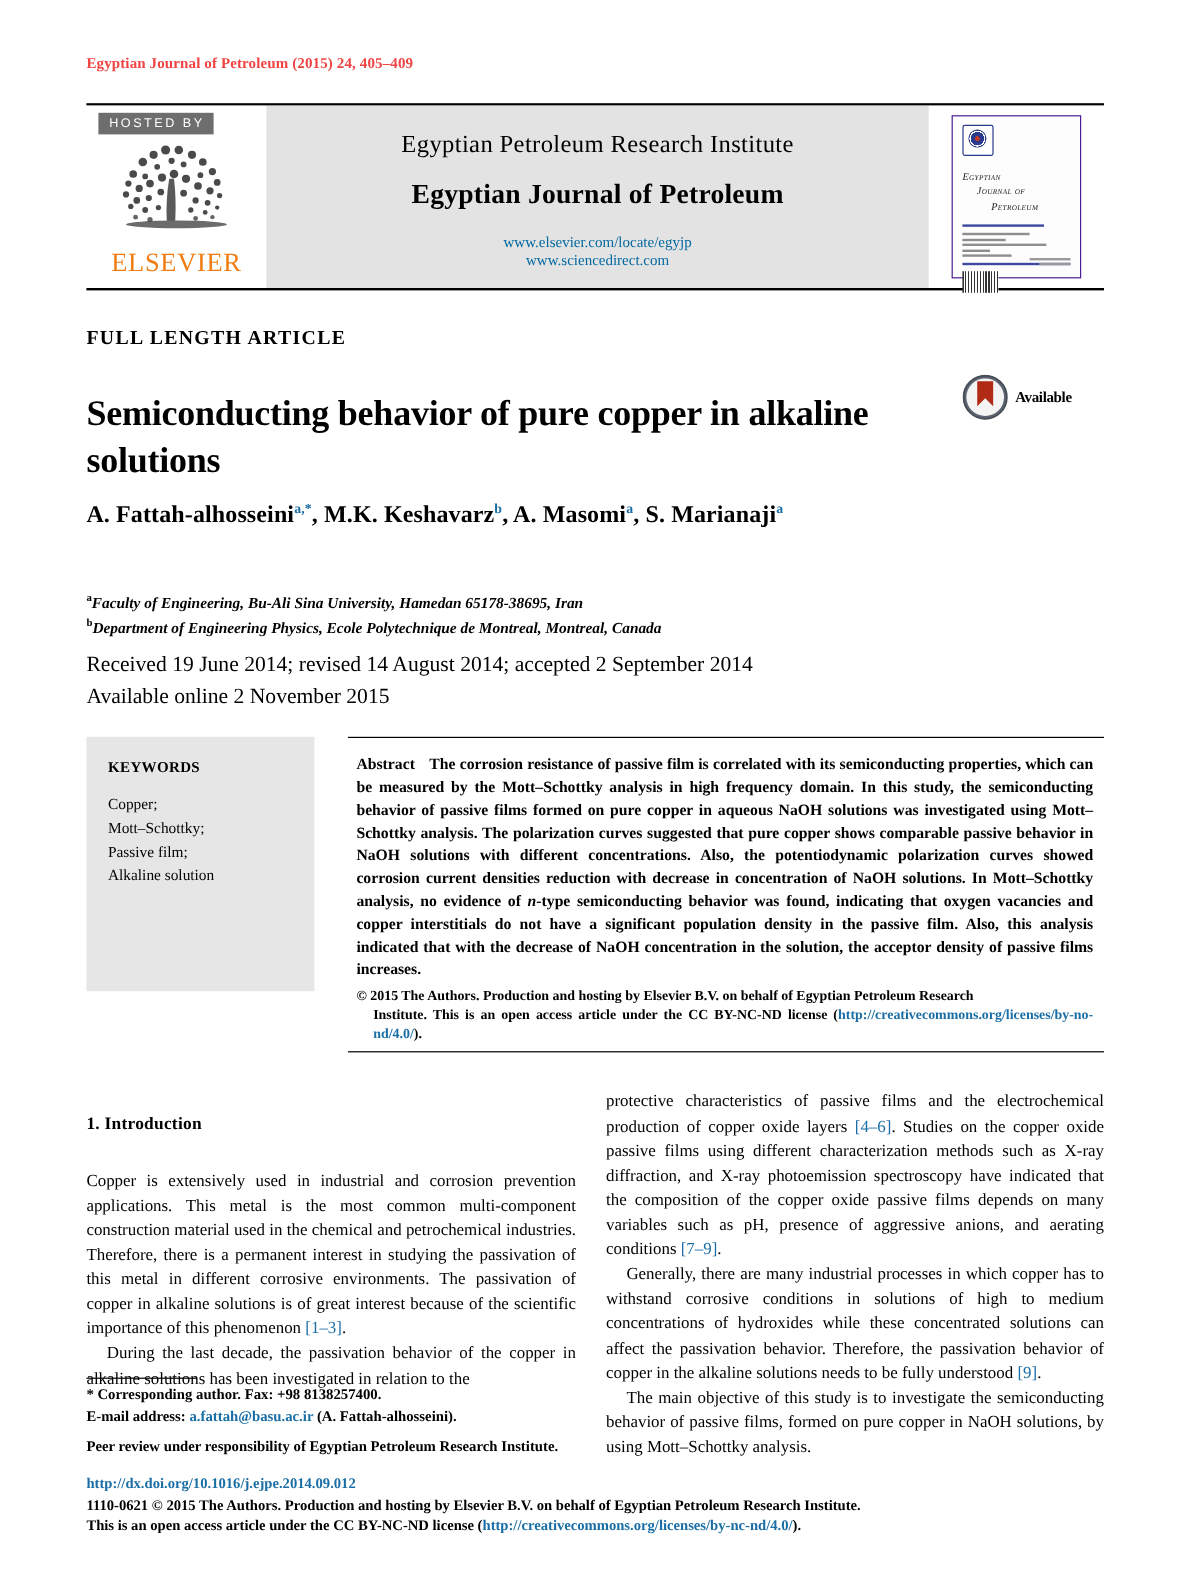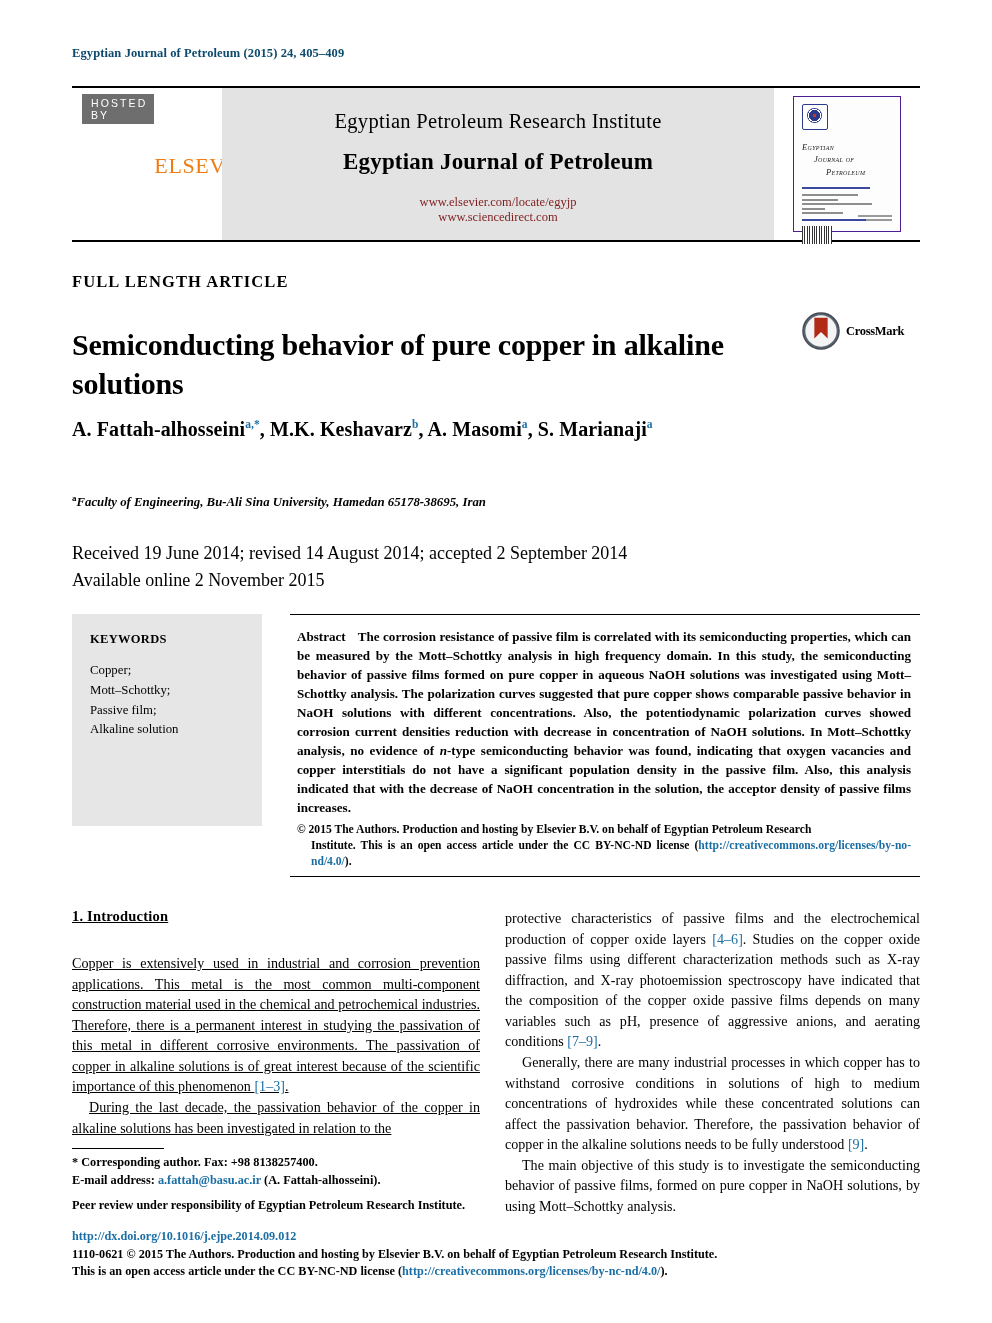--- a/index.html
+++ b/index.html
@@ -21,21 +21,21 @@
     height: 1323px;
     padding: 0;
   }
 
   
   .running-head {
     position: absolute;
     left: 72px;
     top: 46px;
     font-size: 12.5px;
-    color: #0c4a6e;
+    color: #ef4444;
     font-weight: bold;
     letter-spacing: 0.1px;
   }
 
   
   .masthead {
     position: absolute;
     left: 72px;
     top: 86px;
     width: 848px;
@@ -45,21 +45,21 @@
     box-sizing: border-box;
     display: flex;
     align-items: stretch;
   }
   .mast-left {
     width: 150px;
     flex: none;
     padding: 6px 8px 4px 8px;
     box-sizing: border-box;
     display: flex;
-    flex-direction: row;
+    flex-direction: column;
     align-items: center;
     background: #fff;
   }
   .hosted-by {
     background: #6e6e6e;
     color: #ffffff;
     font-family: "Liberation Sans", sans-serif;
     font-size: 10.5px;
     letter-spacing: 2.1px;
     padding: 3px 7px 3px 9px;
@@ -99,21 +99,21 @@
     font-weight: bold;
     margin-top: 16px;
     letter-spacing: 0.2px;
   }
   .mast-links {
     margin-top: 20px;
     text-align: center;
     line-height: 1.18;
   }
   .mast-links a {
-    color: #7f1d1d;
+    color: #0369a1;
     font-size: 12.5px;
     text-decoration: none;
     display: block;
   }
   .mast-right {
     width: 146px;
     flex: none;
     background: #fff;
     display: flex;
     align-items: center;
@@ -343,23 +343,22 @@
     display: block;
     padding-left: 14px;
     text-align: justify;
   }
   a.lnk { color: #1a6ea5; text-decoration: none; }
 
   
   .col-left {
     position: absolute;
     left: 72px;
-    top: 908px;
+    top: 929px;
     width: 408px;
-    text-decoration: underline;
   }
   .col-right {
     position: absolute;
     left: 505px;
     top: 908px;
     width: 415px;
   }
   .sec-head {
     font-size: 14.5px;
     font-weight: bold;
@@ -514,29 +513,30 @@
   <h1 class="art-title">Semiconducting behavior of pure copper in alkaline solutions</h1>
 
   <div class="crossmark">
     <svg class="crossmark-logo" viewBox="0 0 40 40">
       <circle cx="20" cy="20" r="19" fill="#5b6470"></circle>
       <circle cx="20" cy="20" r="16.5" fill="#f4f4f4"></circle>
       <path d="M13 6 h14 v22 l-7 -7 l-7 7 z" fill="#b02a16"></path>
       <path d="M14 33.5 l6 -5.6 l6 5.6 z" fill="#ffffff" opacity="0.0"></path>
       <circle cx="20" cy="20" r="19" fill="none" stroke="#454c55" stroke-width="1.5"></circle>
     </svg>
-    <span class="crossmark-word">CrossMark</span>
+    <span class="crossmark-word">Available</span>
   </div>
 
   <div class="authors">
     <span>A. Fattah-alhosseini</span><sup>a,*</sup>, <span>M.K. Keshavarz</span><sup>b</sup>, <span>A. Masomi</span><sup>a</sup>, <span>S. Marianaji</span><sup>a</sup>
   </div>
 
   <div class="affils">
     <div><sup>a</sup><span>Faculty of Engineering, Bu-Ali Sina University, Hamedan 65178-38695, Iran</span></div>
+    <div><sup>b</sup><span>Department of Engineering Physics, Ecole Polytechnique de Montreal, Montreal, Canada</span></div>
   </div>
 
   <div class="dates">
     <div>Received 19 June 2014; revised 14 August 2014; accepted 2 September 2014</div>
     <div>Available online 2 November 2015</div>
   </div>
 
   <div class="abs-rule-top"></div>
   <div class="abs-rule-bottom"></div>
 

